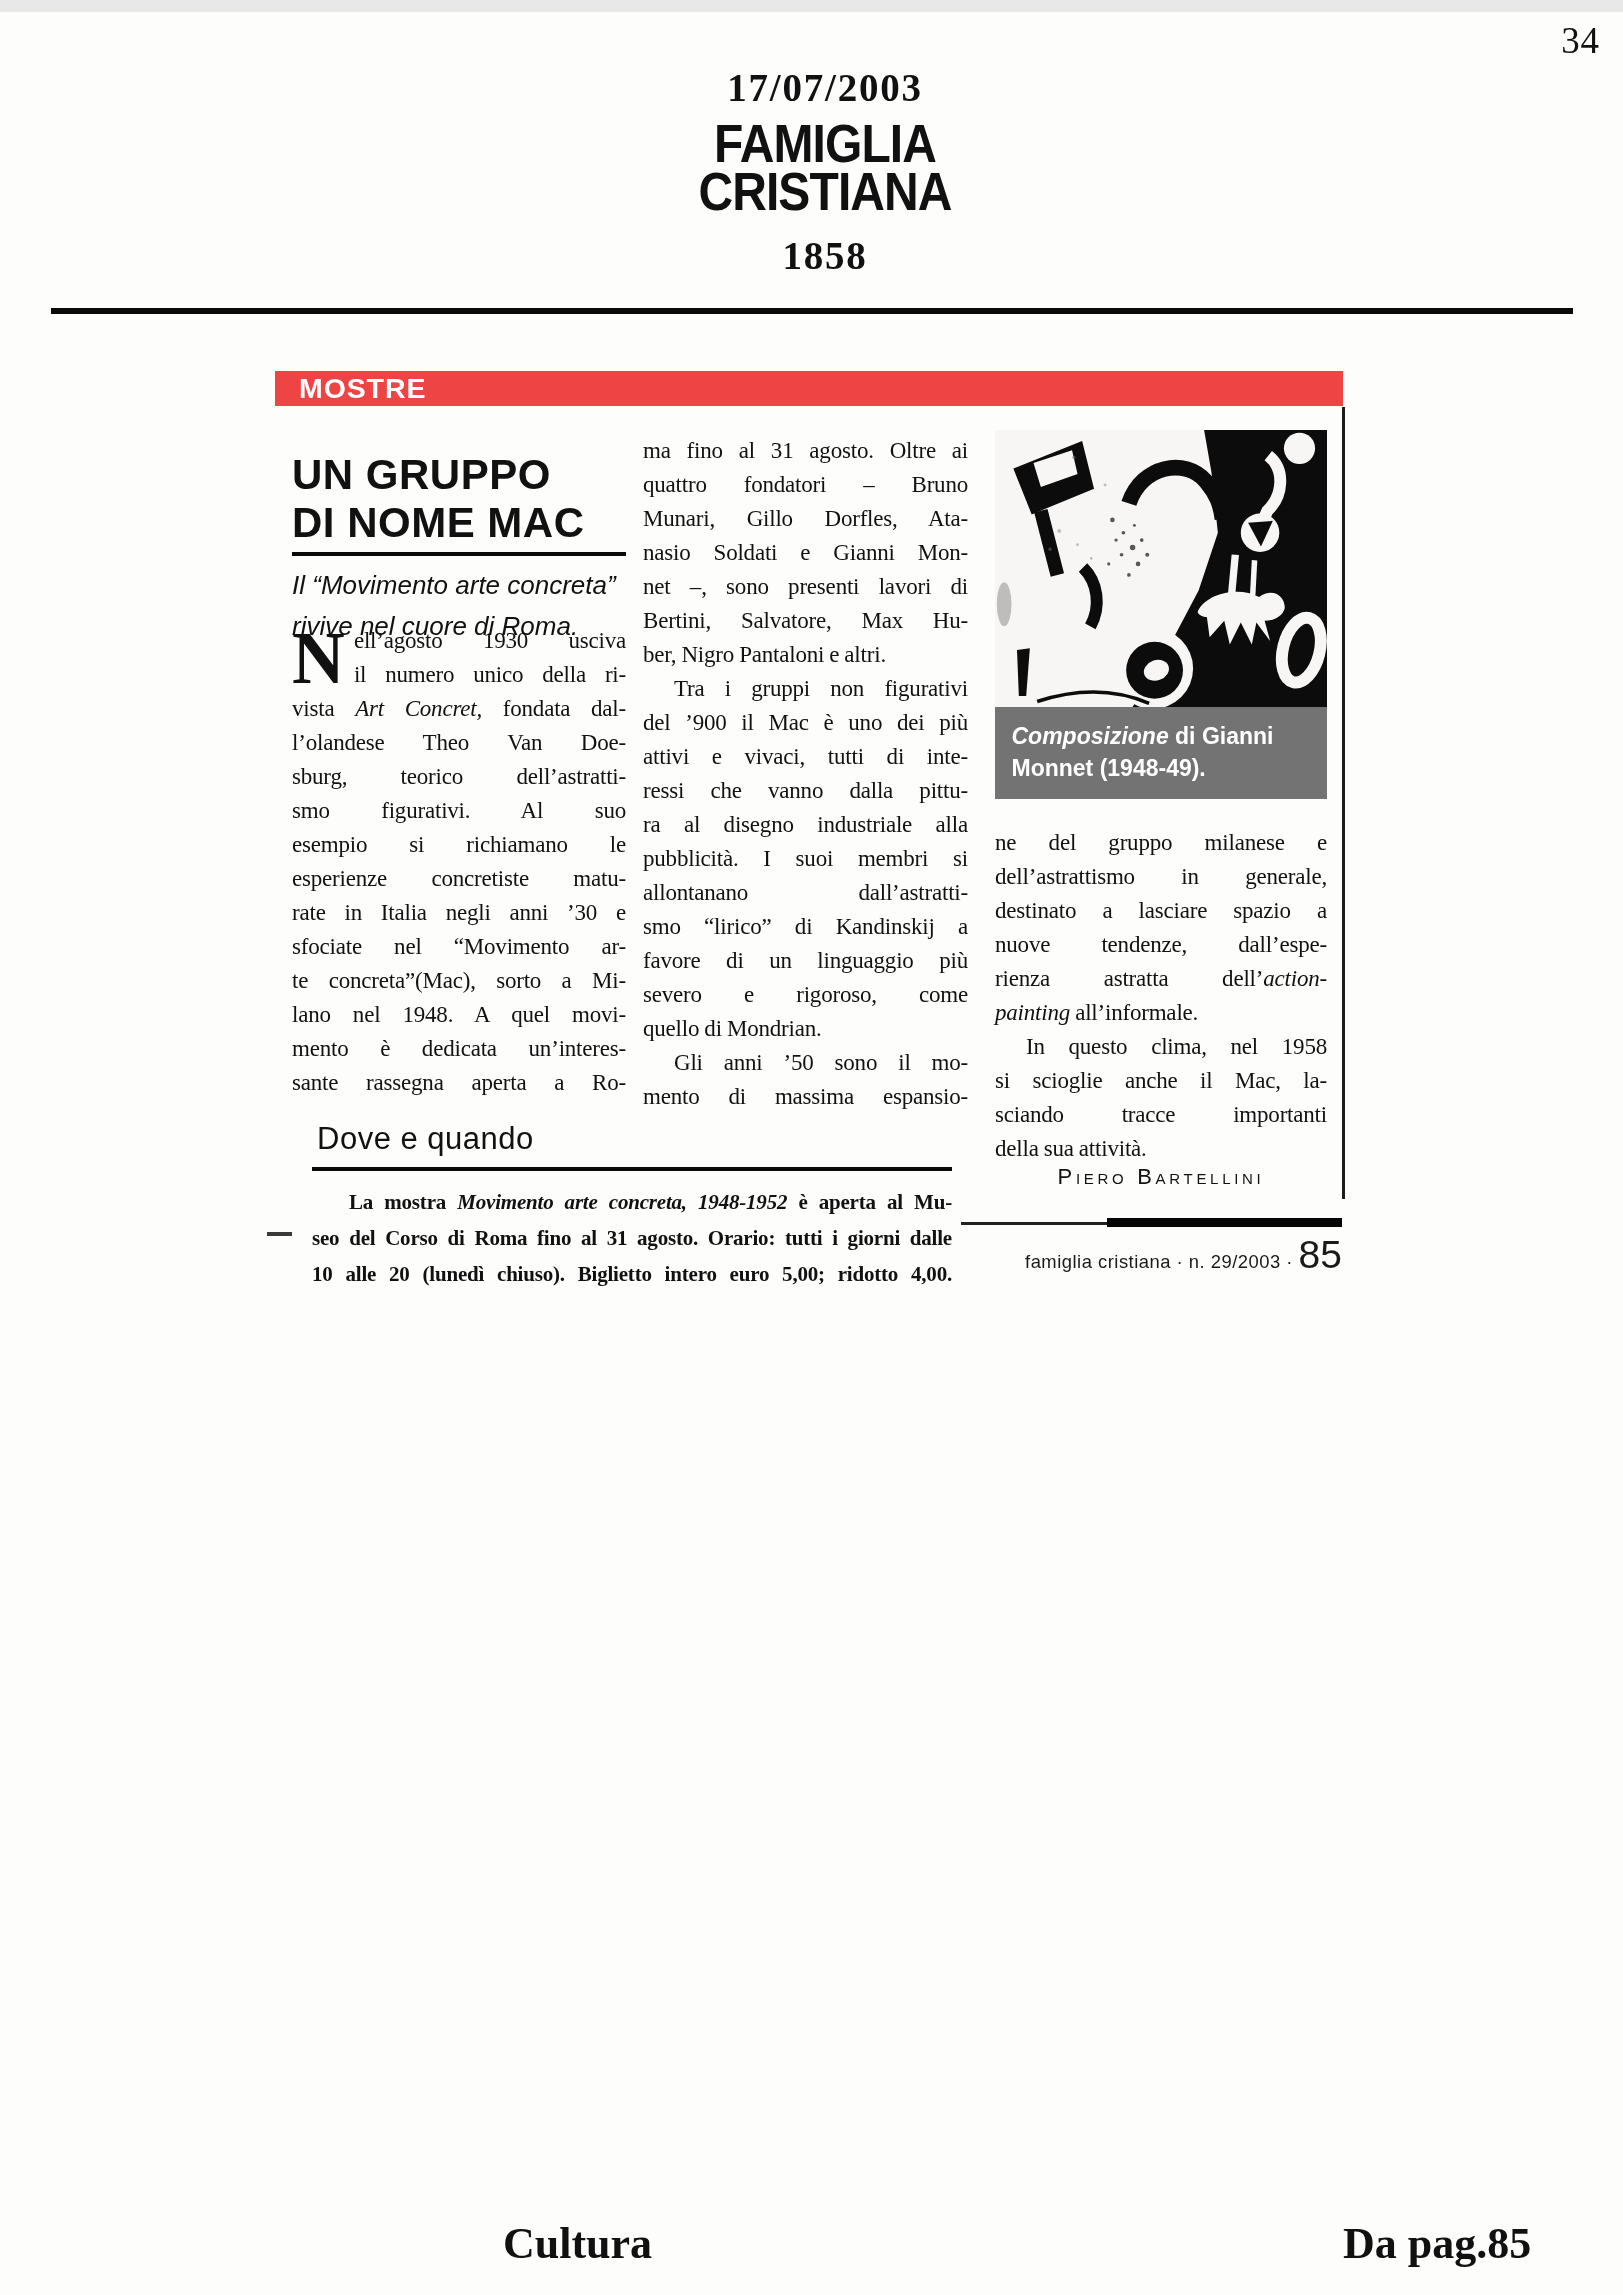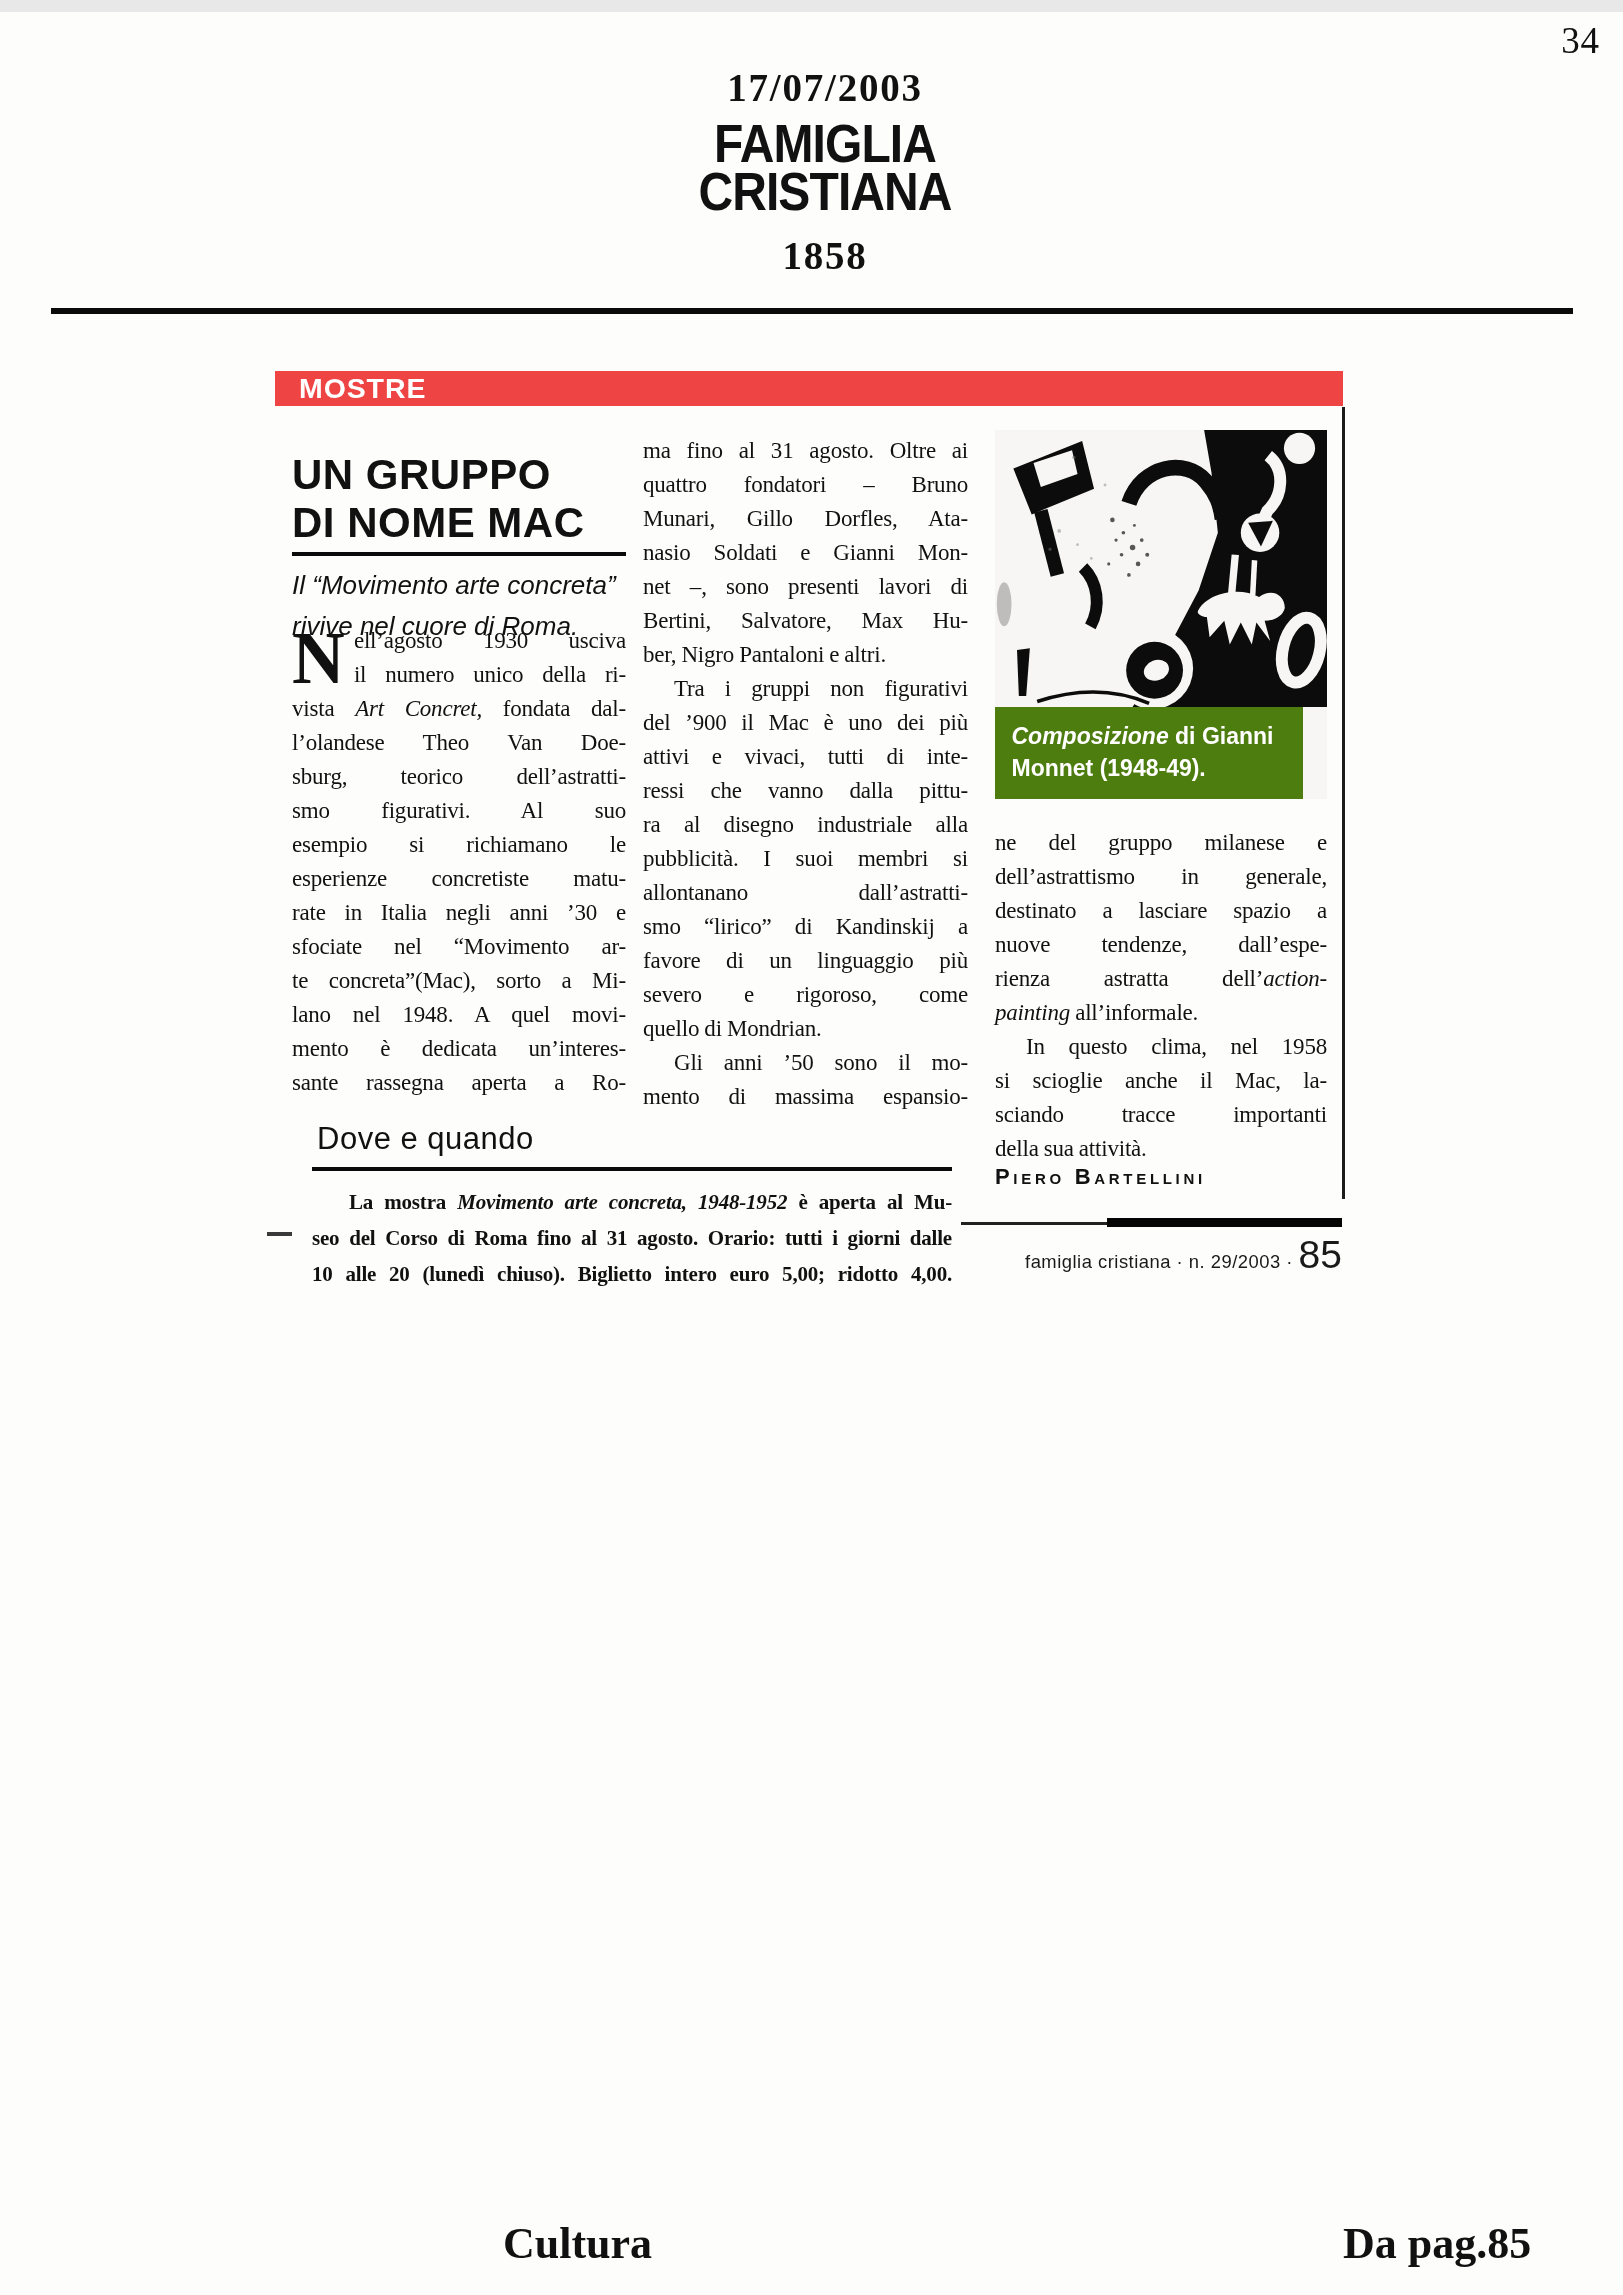--- a/index.html
+++ b/index.html
@@ -32,28 +32,28 @@
   
   .bodycol{width:334px;font-size:23px;}
   .ln{height:34px;line-height:34px;text-align:justify;text-align-last:left;
       letter-spacing:-0.2px;word-spacing:-0.5px;white-space:normal;}
   .ln.j{text-align-last:justify;}
   .ln.ind{text-indent:31px;}
   .col1{left:292px;top:612px;}
   .col2{left:643px;top:422px;width:325px;}
   .col3t{left:995px;top:814px;width:332px;}
   .dropcap{float:left;font-size:73px;line-height:59px;font-weight:bold;margin:4.6px 9.2px 0 0;}
-  .byline{left:995px;top:1152px;width:332px;text-align:left;
+  .byline{left:995px;top:1152px;width:332px;text-align:center;
       font-family:"Liberation Sans",sans-serif;font-variant:small-caps;font-size:22px;
-      letter-spacing:3.7px;font-weight:700;}
+      letter-spacing:3.7px;font-weight:400;}
 
   
   .art{left:995px;top:418px;width:332px;height:369px;background:#f7f6f4;}
   .art svg{display:block;}
-  .caption{position:absolute;left:0;bottom:0;width:308px;height:92px;background:#4d7c0f;
+  .caption{position:absolute;left:0;bottom:0;width:332px;height:92px;background:#737373;
       box-sizing:border-box;padding:13px 16.5px 0 16.5px;color:#fff;
       font-family:"Liberation Sans",sans-serif;font-weight:bold;font-size:23px;line-height:32px;}
   .caption i{font-style:italic;}
 
   .vrule{left:1342px;top:395px;width:2.8px;height:792px;background:#1c1c1c;}
 
   
   .wq-title{left:317px;top:1109px;font-family:"Liberation Sans",sans-serif;font-size:31px;
       font-weight:500;letter-spacing:0.5px;}
   .wq-rule{left:312px;top:1155px;width:640px;height:3.7px;background:#0a0a0a;}

